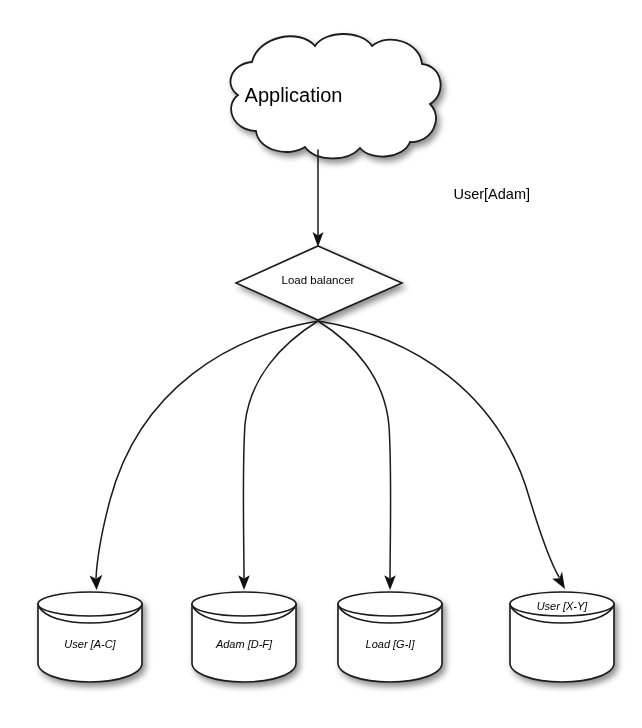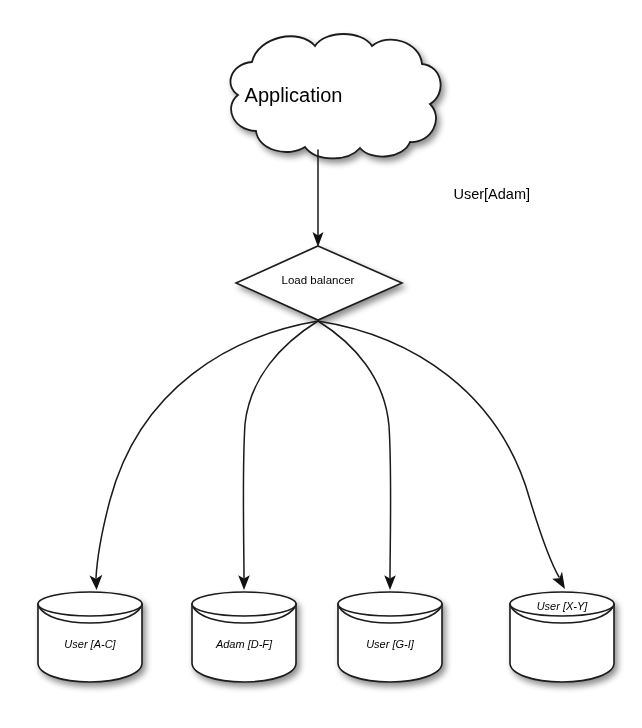--- a/index.html
+++ b/index.html
@@ -177,17 +177,17 @@
   <div class="node-label label-application">Application</div>
 
   <div class="node-label label-edge-user">User[Adam]</div>
 
   <div class="node-label label-loadbalancer">Load balancer</div>
 
   <div class="node-label label-cylinder" style="left:25px; top:638px;">User [A-C]</div>
 
   <div class="node-label label-cylinder" style="left:179px; top:638px;">Adam [D-F]</div>
 
-  <div class="node-label label-cylinder" style="left:325px; top:638px;">User [G-I]</div>
+  <div class="node-label label-cylinder" style="left:325px; top:638px;">Load [G-I]</div>
 
   <div class="node-label label-cylinder" style="left:497px; top:600px;">User [X-Y]</div>
 
 </div>
 
 </body></html>

